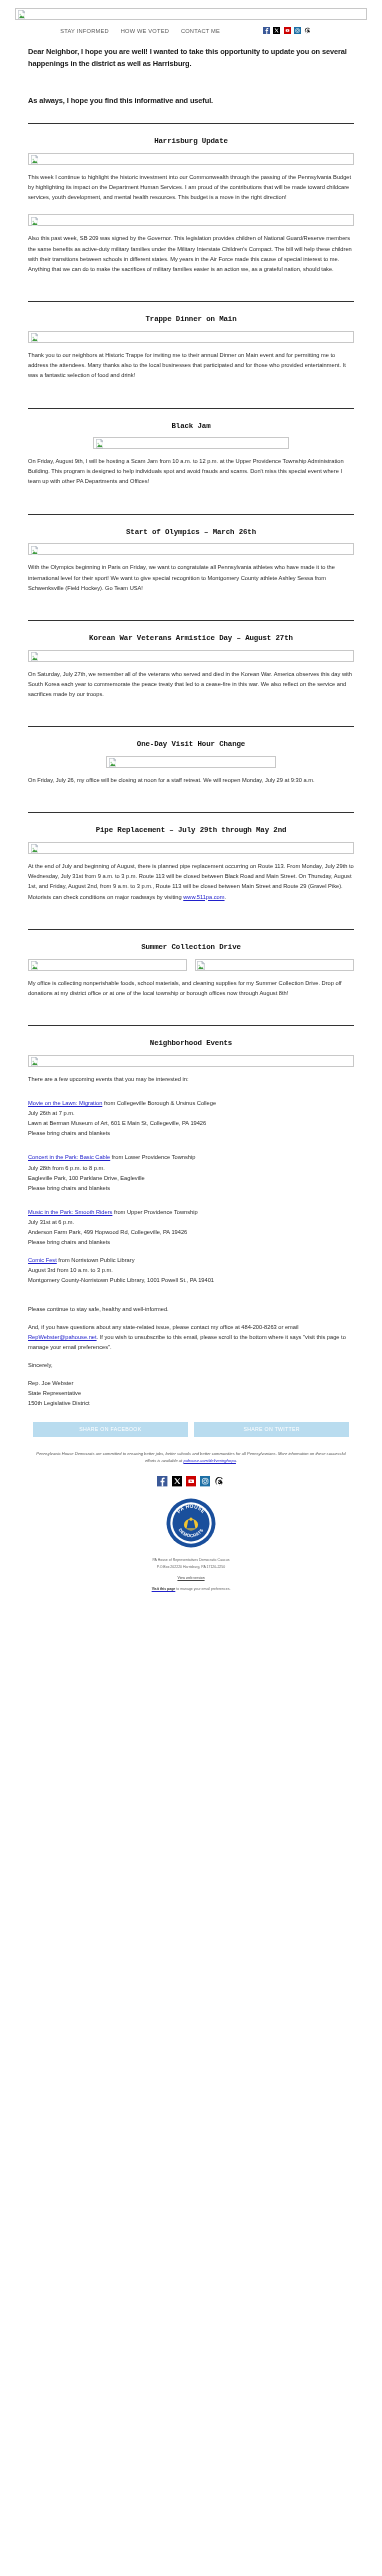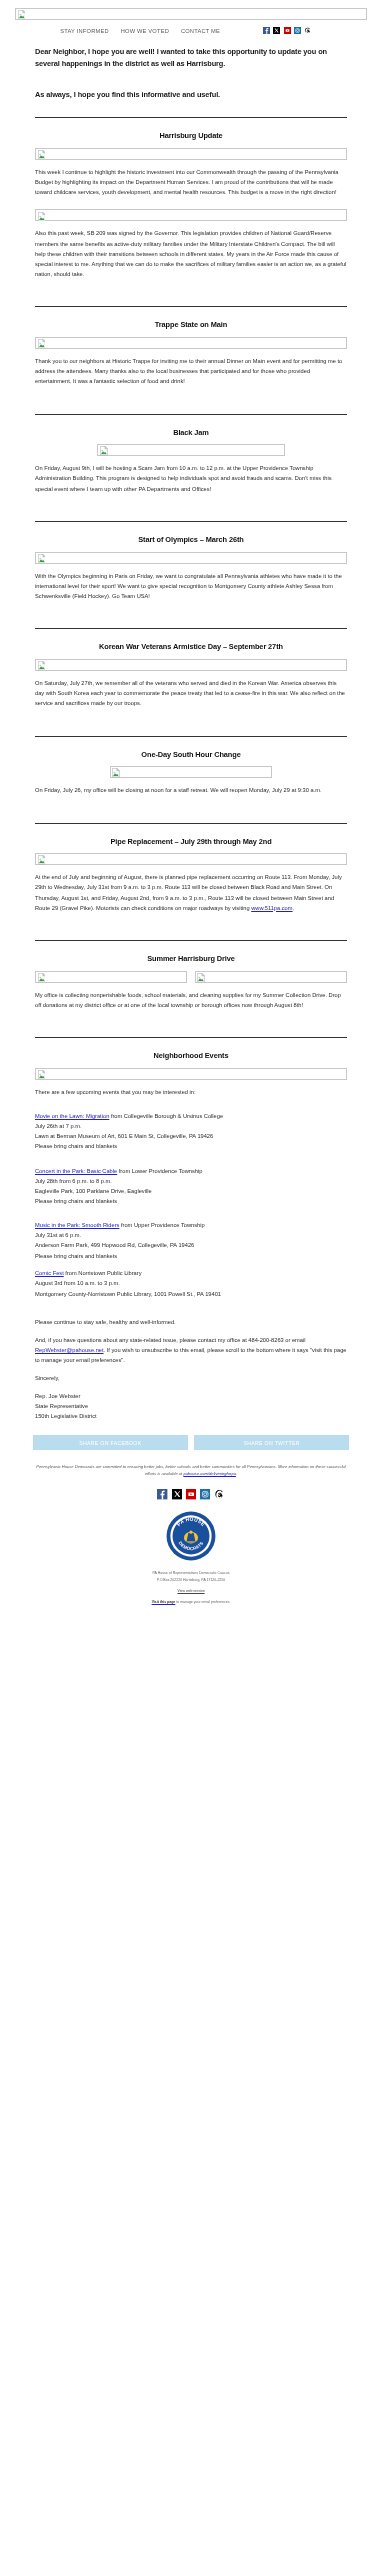--- a/index.html
+++ b/index.html
@@ -41,44 +41,45 @@
     color:#5a5a5a;
     text-decoration:none;
     font-family:"Liberation Sans", sans-serif;
     white-space:nowrap;
   }
   .nav-social { display:flex; gap:3.3px; margin-left:43px; align-items:center; }
   .sico { width:7px; height:7px; display:inline-block; position:relative; }
   .sico svg { display:block; }
 
   
-  .content { padding:0 35px; }
+  .content { padding:0 28px; }
   .lead {
     font-weight:bold;
     font-size:7.4px;
     line-height:1.62;
     color:#1a1a1a;
     margin:12px 0 0 0;
     letter-spacing:-0.1px;
   }
-  .lead.second { margin-top:19px; }
+  .lead.second { margin-top:25px; }
 
   hr.rule {
     border:0;
     border-top:0.5px solid #333;
     margin:8.7px 0 0 0;
   }
 
   h2.section-title {
     text-align:center;
     font-size:7.4px;
     font-weight:bold;
     color:#111;
     margin:13px 0 7.6px 0;
     letter-spacing:-0.1px;
+    font-family:Liberation Mono, monospace;
   }
 
   p.body {
     font-size:5.7px;
     line-height:1.78;
     color:#2b2b2b;
     margin:6.6px 0 0 0;
   }
   p.body.first { margin-top:7px; }
 
@@ -259,21 +260,21 @@
             <path d="M2 14.5 L5.5 9.5 L8 12.5 L9.5 10.5 L12 14.5 Z" fill="#3f9b3f"></path>
             <circle cx="4" cy="8" r="1.1" fill="#8fc78f"></circle>
           </svg>
       </span>
     </div>
     <p class="body first">Also this past week, SB 209 was signed by the Governor. This legislation provides children of National Guard/Reserve members the same benefits as active-duty military families under the Military Interstate Children's Compact. The bill will help these children with their transitions between schools in different states. My years in the Air Force made this cause of special interest to me. Anything that we can do to make the sacrifices of military families easier is an action we, as a grateful nation, should take.</p>
 
     <div class="spacer-lg"></div>
     <hr class="rule">
 
-    <h2 class="section-title">Trappe State on Main</h2>
+    <h2 class="section-title">Trappe Dinner on Main</h2>
     <div class="imgph">
       <span class="glyph">
         <svg width="7.6" height="9.3" viewBox="0 0 14 17">
             <path d="M0.5 0.5 H9 L13.5 5 V16.5 H0.5 Z" fill="#fdfdfd" stroke="#9aa3ad"></path>
             <path d="M9 0.5 L13.5 5 H9 Z" fill="#c9d2db" stroke="#9aa3ad" stroke-width="0.8"></path>
             <path d="M2 14.5 L5.5 9.5 L8 12.5 L9.5 10.5 L12 14.5 Z" fill="#3f9b3f"></path>
             <circle cx="4" cy="8" r="1.1" fill="#8fc78f"></circle>
           </svg>
       </span>
     </div>
@@ -309,37 +310,37 @@
             <path d="M2 14.5 L5.5 9.5 L8 12.5 L9.5 10.5 L12 14.5 Z" fill="#3f9b3f"></path>
             <circle cx="4" cy="8" r="1.1" fill="#8fc78f"></circle>
           </svg>
       </span>
     </div>
     <p class="body first">With the Olympics beginning in Paris on Friday, we want to congratulate all Pennsylvania athletes who have made it to the international level for their sport! We want to give special recognition to Montgomery County athlete Ashley Sessa from Schwenksville (Field Hockey). Go Team USA!</p>
 
     <div class="spacer-lg"></div>
     <hr class="rule">
 
-    <h2 class="section-title">Korean War Veterans Armistice Day – September 27th</h2>
+    <h2 class="section-title">Korean War Veterans Armistice Day – August 27th</h2>
     <div class="imgph">
       <span class="glyph">
         <svg width="7.6" height="9.3" viewBox="0 0 14 17">
             <path d="M0.5 0.5 H9 L13.5 5 V16.5 H0.5 Z" fill="#fdfdfd" stroke="#9aa3ad"></path>
             <path d="M9 0.5 L13.5 5 H9 Z" fill="#c9d2db" stroke="#9aa3ad" stroke-width="0.8"></path>
             <path d="M2 14.5 L5.5 9.5 L8 12.5 L9.5 10.5 L12 14.5 Z" fill="#3f9b3f"></path>
             <circle cx="4" cy="8" r="1.1" fill="#8fc78f"></circle>
           </svg>
       </span>
     </div>
     <p class="body first">On Saturday, July 27th, we remember all of the veterans who served and died in the Korean War. America observes this day with South Korea each year to commemorate the peace treaty that led to a cease-fire in this war. We also reflect on the service and sacrifices made by our troops.</p>
 
     <div class="spacer-lg"></div>
     <hr class="rule">
 
-    <h2 class="section-title">One-Day South Hour Change</h2>
+    <h2 class="section-title">One-Day Visit Hour Change</h2>
     <div class="img-mid">
       <div class="imgph">
         <span class="glyph">
           <svg width="7.6" height="9.3" viewBox="0 0 14 17">
               <path d="M0.5 0.5 H9 L13.5 5 V16.5 H0.5 Z" fill="#fdfdfd" stroke="#9aa3ad"></path>
               <path d="M9 0.5 L13.5 5 H9 Z" fill="#c9d2db" stroke="#9aa3ad" stroke-width="0.8"></path>
               <path d="M2 14.5 L5.5 9.5 L8 12.5 L9.5 10.5 L12 14.5 Z" fill="#3f9b3f"></path>
               <circle cx="4" cy="8" r="1.1" fill="#8fc78f"></circle>
             </svg>
         </span>
@@ -359,21 +360,21 @@
             <path d="M2 14.5 L5.5 9.5 L8 12.5 L9.5 10.5 L12 14.5 Z" fill="#3f9b3f"></path>
             <circle cx="4" cy="8" r="1.1" fill="#8fc78f"></circle>
           </svg>
       </span>
     </div>
     <p class="body first"><span>At the end of July and beginning of August, there is planned pipe replacement occurring on Route 113. From Monday, July 29th to Wednesday, July 31st from 9 a.m. to 3 p.m. Route 113 will be closed between Black Road and Main Street. On Thursday, August 1st, and Friday, August 2nd, from 9 a.m. to 3 p.m., Route 113 will be closed between Main Street and Route 29 (Gravel Pike). Motorists can check conditions on major roadways by visiting </span><a class="link" href="#">www.511pa.com</a><span>.</span></p>
 
     <div class="spacer-lg"></div>
     <hr class="rule">
 
-    <h2 class="section-title">Summer Harrisburg Drive</h2>
+    <h2 class="section-title">Summer Collection Drive</h2>
     <div class="img-two">
       <div>
         <div class="imgph">
           <span class="glyph">
             <svg width="7.6" height="9.3" viewBox="0 0 14 17">
                 <path d="M0.5 0.5 H9 L13.5 5 V16.5 H0.5 Z" fill="#fdfdfd" stroke="#9aa3ad"></path>
                 <path d="M9 0.5 L13.5 5 H9 Z" fill="#c9d2db" stroke="#9aa3ad" stroke-width="0.8"></path>
                 <path d="M2 14.5 L5.5 9.5 L8 12.5 L9.5 10.5 L12 14.5 Z" fill="#3f9b3f"></path>
                 <circle cx="4" cy="8" r="1.1" fill="#8fc78f"></circle>
               </svg>

